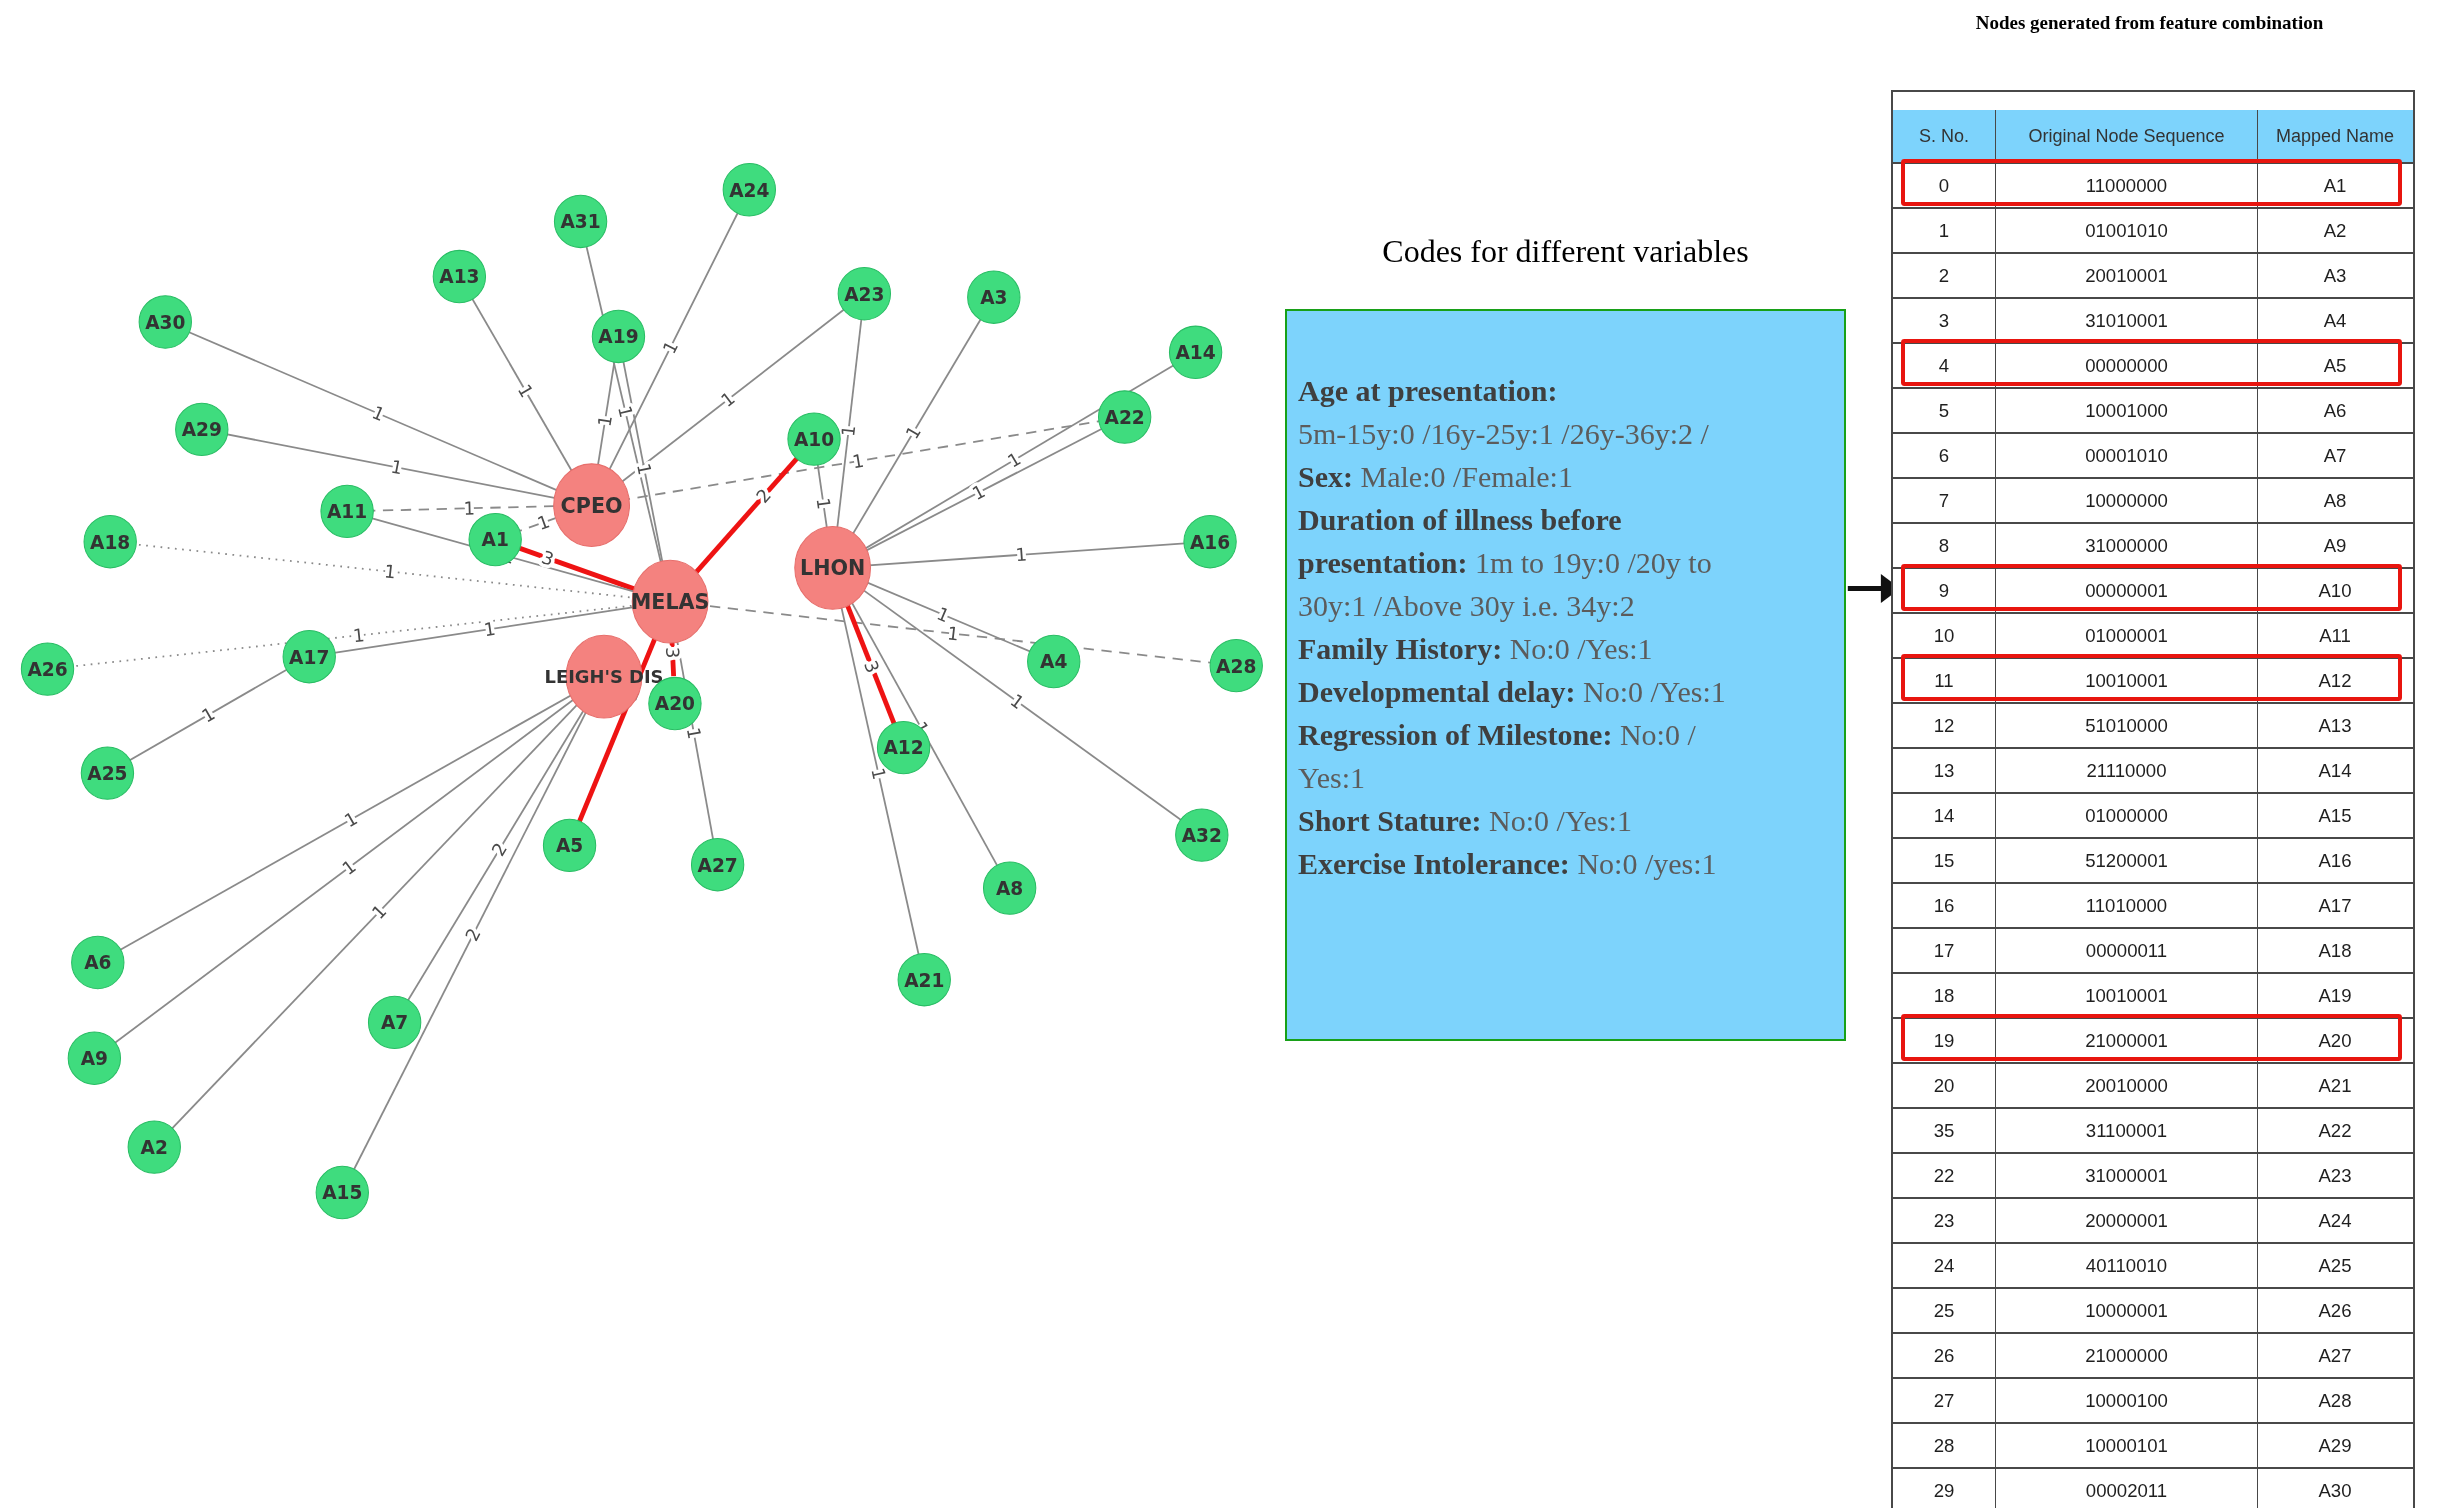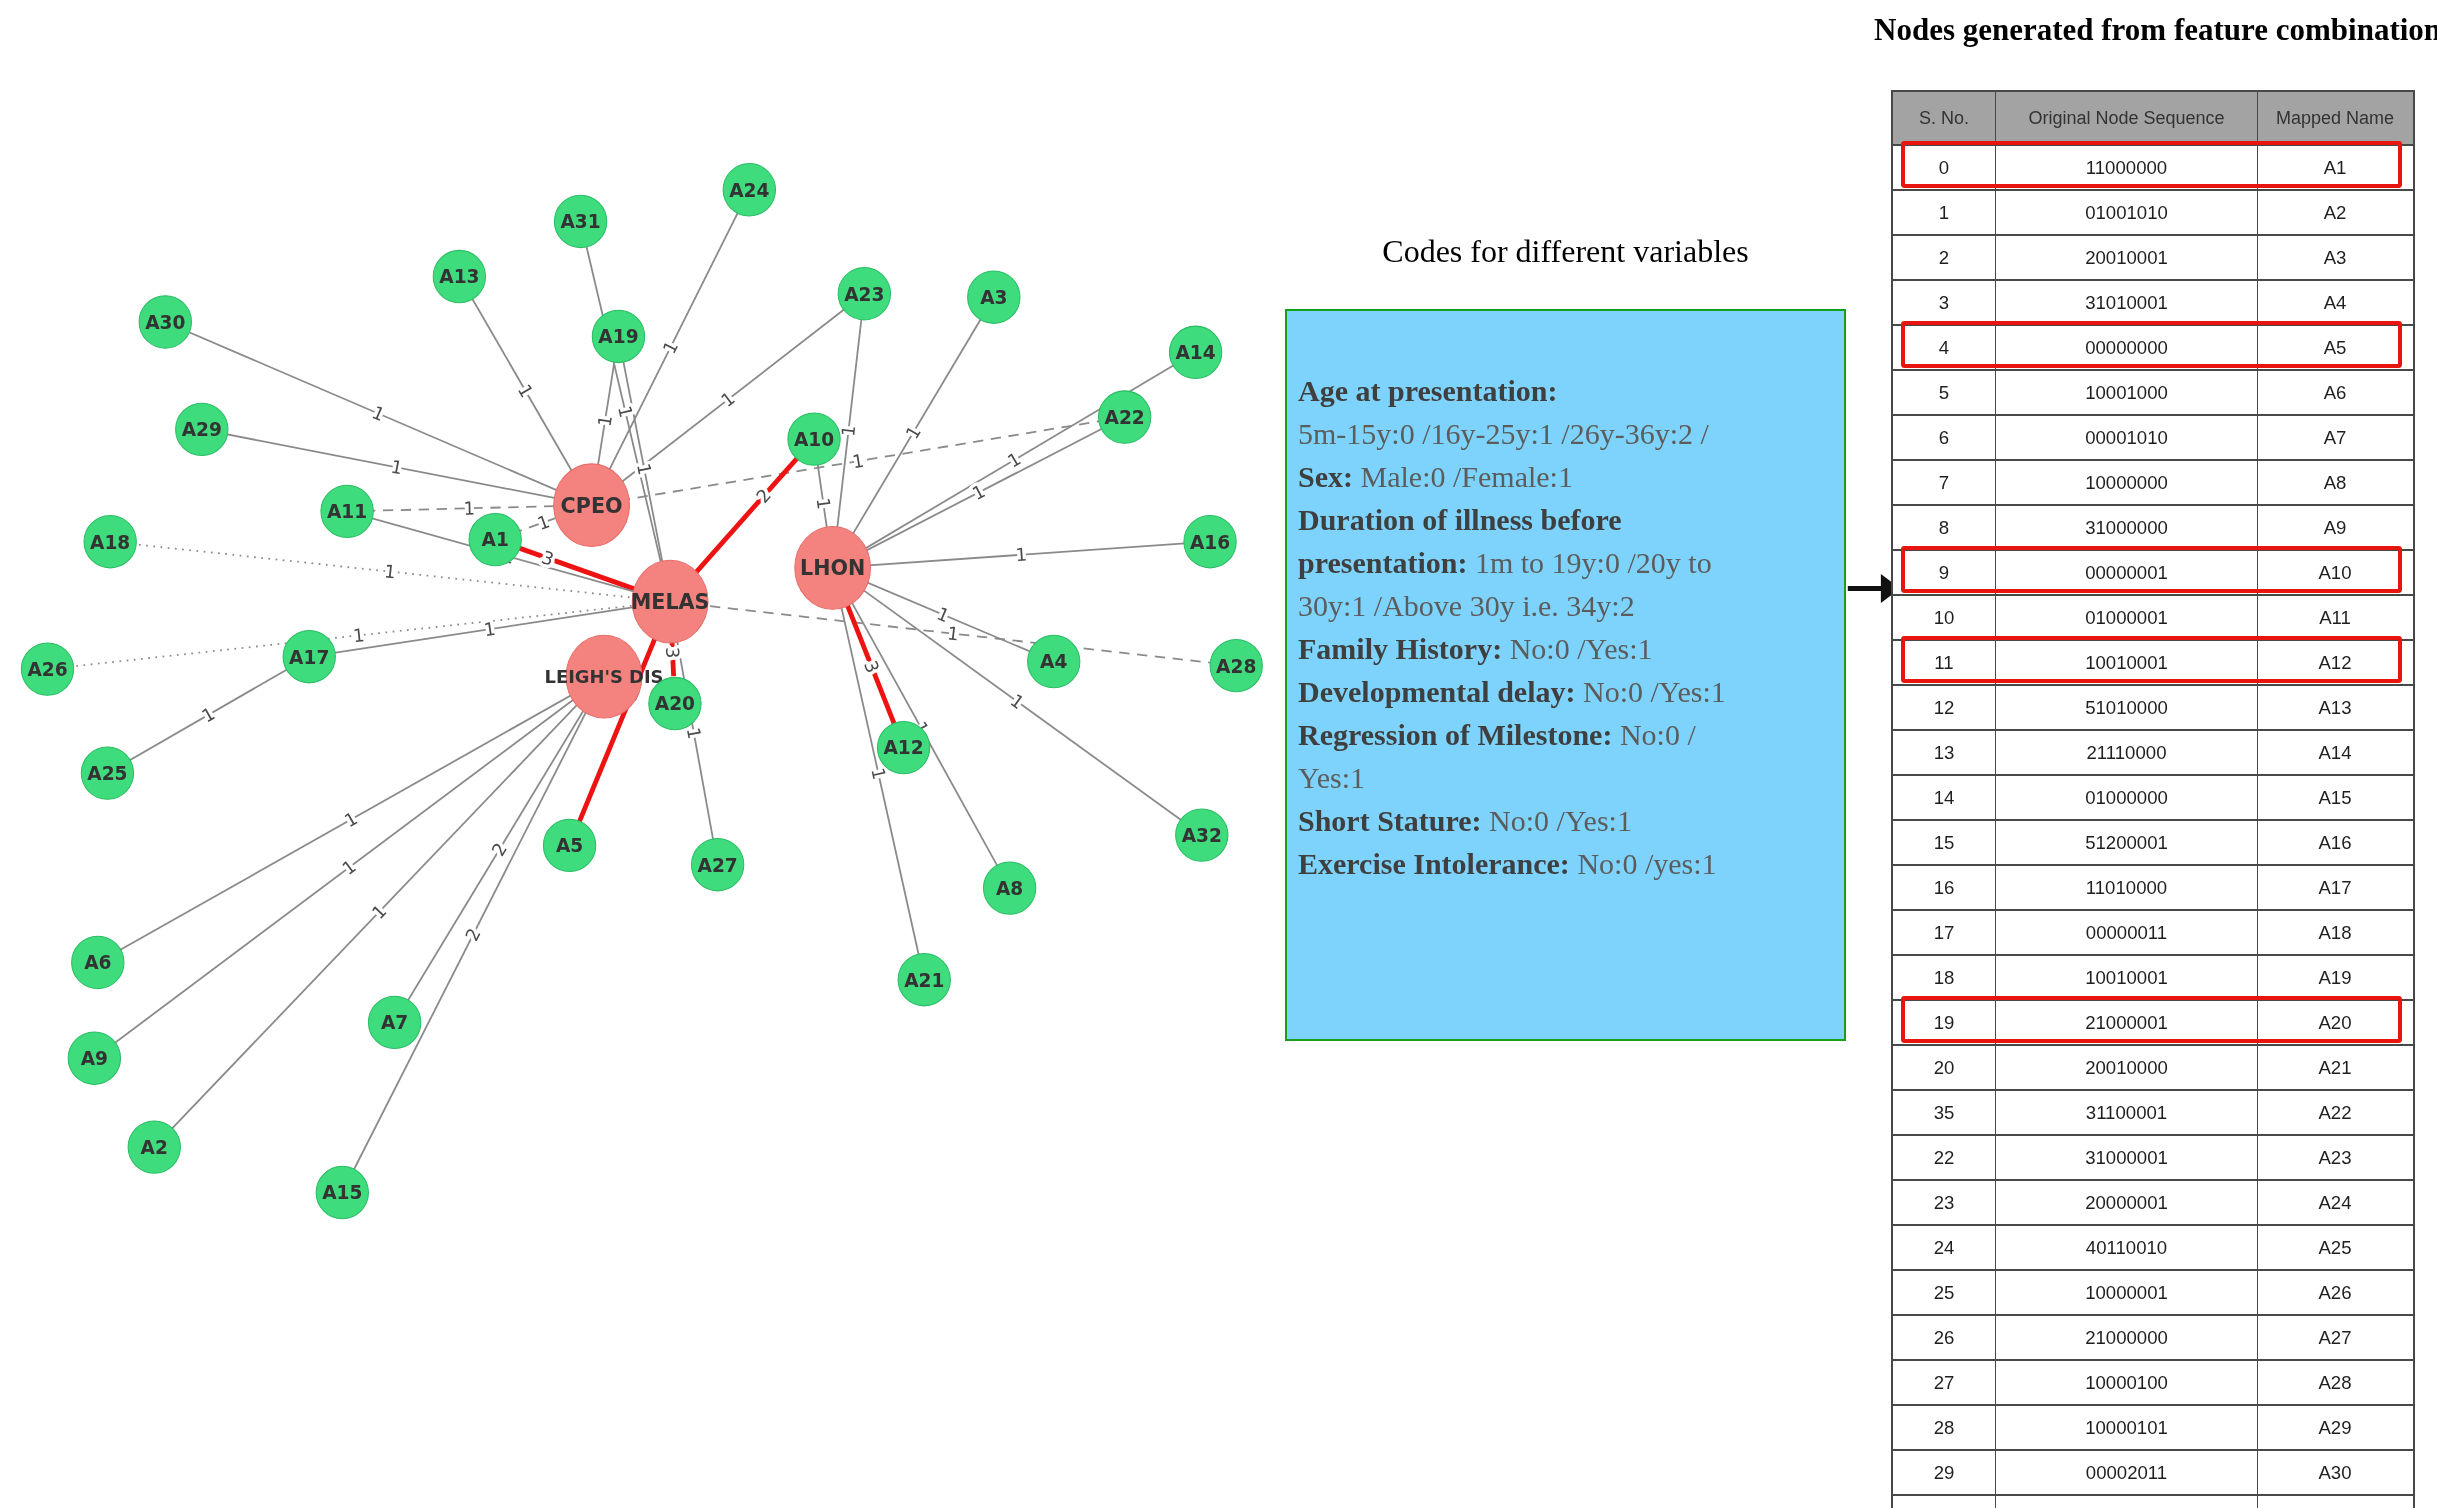--- a/index.html
+++ b/index.html
@@ -23,21 +23,21 @@
   .code-line{font-family:"Liberation Serif","DejaVu Serif",serif;font-size:30px;
              line-height:43px;color:#5c5c5c;white-space:nowrap;}
   .code-line .b{font-weight:bold;color:#3f3f3f;}
 
   
   .flow-arrow{position:absolute;left:1845px;top:563px;}
 
   
   .table-title{position:absolute;left:1874px;top:12.4px;width:551px;text-align:center;
                font-family:"Liberation Serif","DejaVu Serif",serif;font-weight:bold;
-               font-size:31px;color:#000;white-space:nowrap;}
+               font-size:19px;color:#000;white-space:nowrap;}
   .map-table{position:absolute;left:1891px;top:90px;width:524px;
              box-sizing:border-box;border:2.1px solid #484848;background:#fff;}
   .thead{display:flex;height:52px;background:#bdd7ee;border-bottom:2.1px solid #484848;}
   .thead .hcell{box-sizing:border-box;display:flex;align-items:center;justify-content:center;
                 font-size:18px;color:#333;}
   .trow{display:flex;height:43px;border-bottom:2.1px solid #484848;position:relative;}
   .trow:last-child{border-bottom:none;}
   .tcell{box-sizing:border-box;display:flex;align-items:center;justify-content:center;
          font-size:18.6px;color:#1f1f1f;}
   .c1{width:103px;border-right:1.4px solid #484848;}
@@ -291,21 +291,21 @@
     </div>
 </div>
 
 <svg class="flow-arrow" width="58" height="51" viewBox="0 0 84 74">
   <line x1="4" y1="37" x2="54" y2="37" stroke="#111" stroke-width="7"></line>
   <polygon points="52,16 52,58 80,37" fill="#111"></polygon>
 </svg>
 
 <div class="table-title">Nodes generated from feature combination</div>
 <div class="map-table">
-  <div class="thead" style="background: #a3a3a3;">
+  <div class="thead" style="background: #7dd3fc; margin-top: 18px;">
     <div class="hcell c1">S. No.</div>
     <div class="hcell c2">Original Node Sequence</div>
     <div class="hcell c3">Mapped Name</div>
   </div>
   <div id="table-body">
       <div class="trow">
         <div class="tcell c1">0</div>
         <div class="tcell c2">11000000</div>
         <div class="tcell c3">A1</div>
         <div class="hl-box" style="border-color: rgb(232, 21, 15);"></div>

